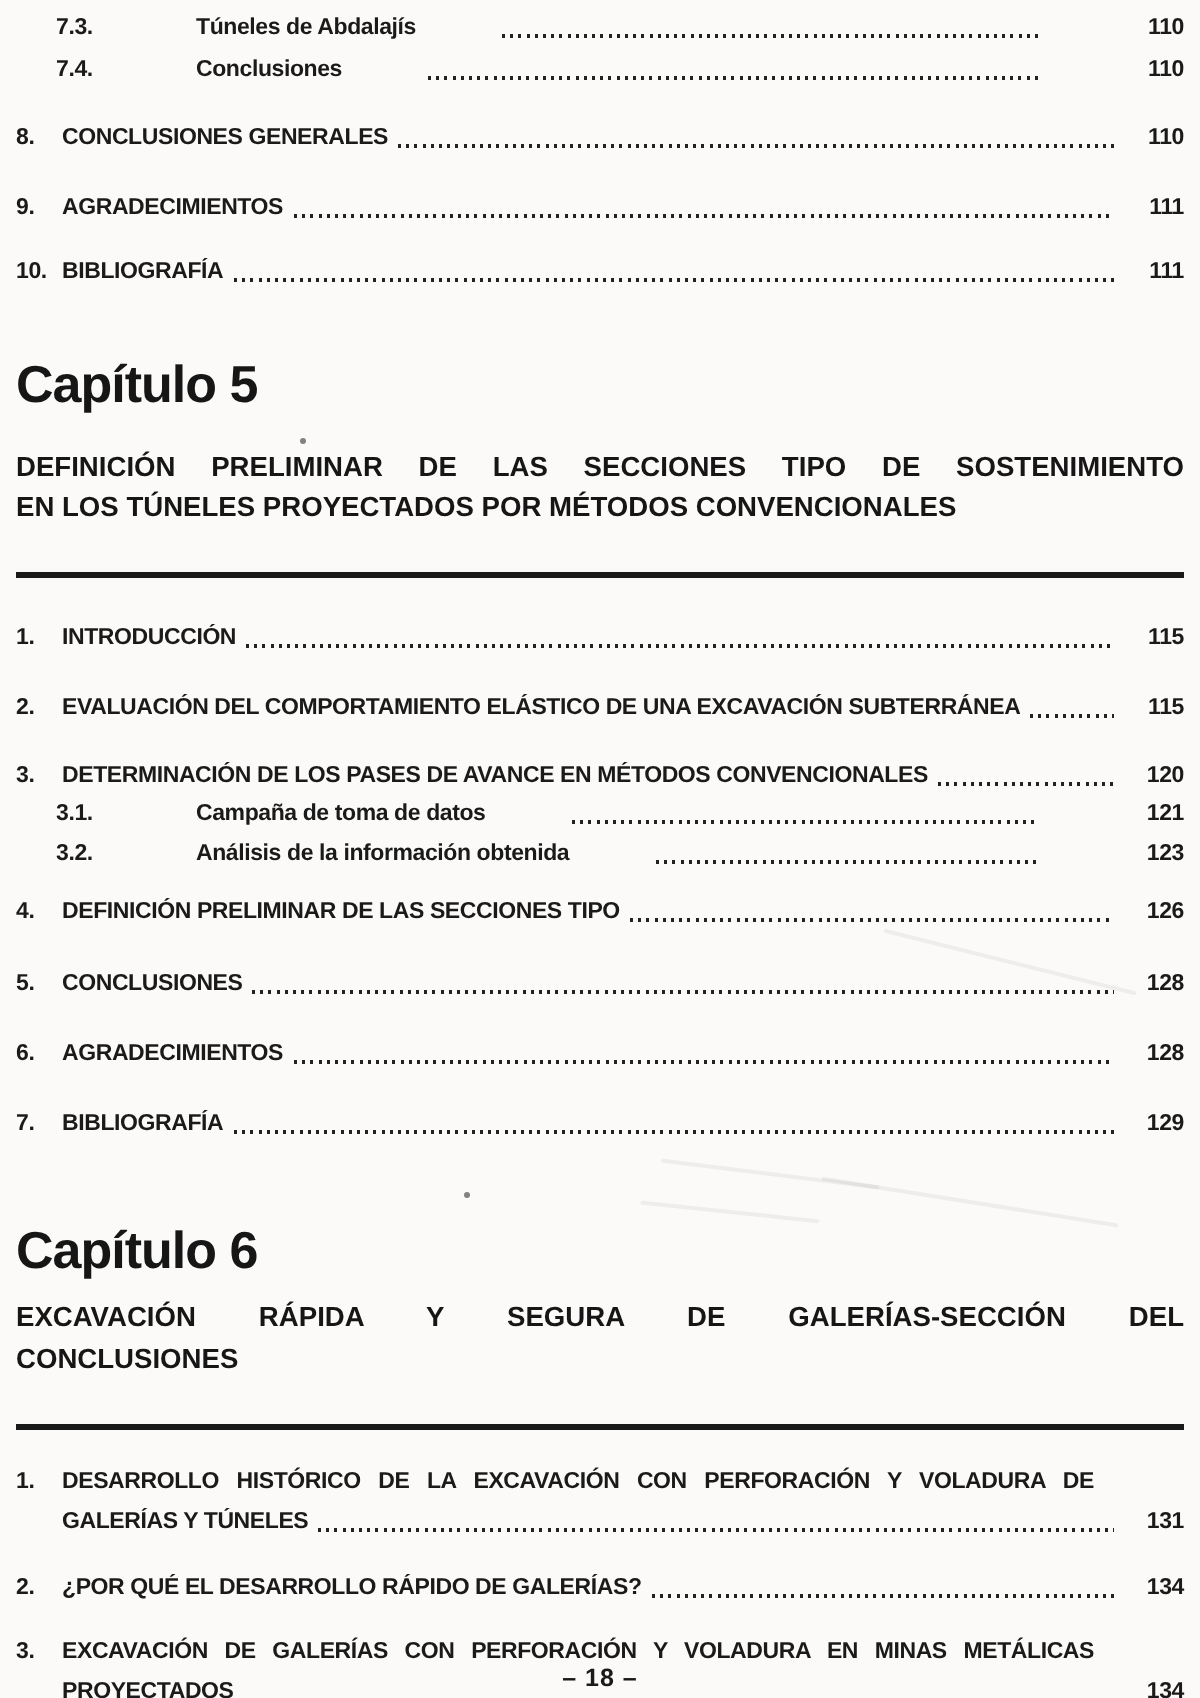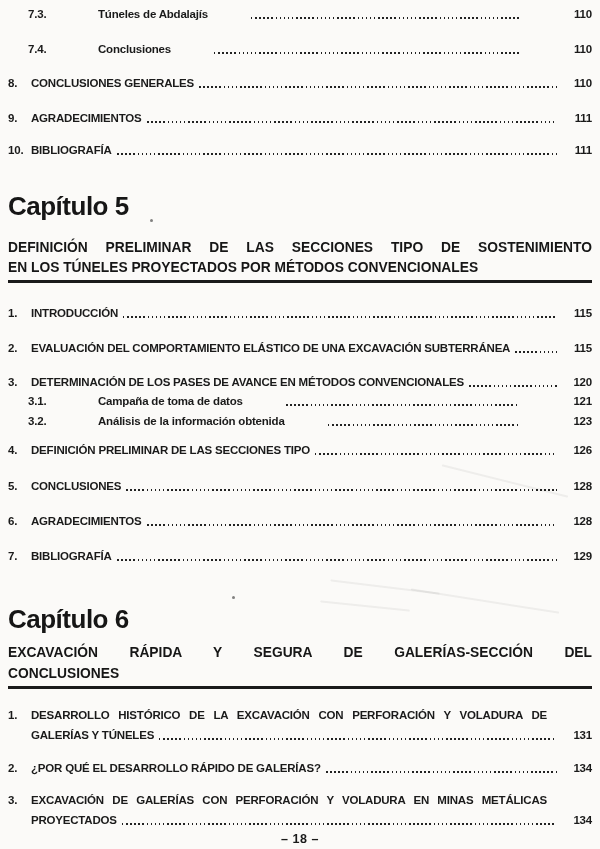--- a/index.html
+++ b/index.html
@@ -41,21 +41,21 @@
   
   .chap-title{
     margin:0;
     font-size:26px;line-height:30px;font-weight:700;
     letter-spacing:-0.5px;color:#161616;
   }
   .chap-heading{
     font-size:13.8px;line-height:20px;font-weight:700;
     color:#161616;
     border-bottom:3px solid #1a1a1a;
-    padding-bottom:2px;
+    padding-bottom:22px;
   }
   .chap-heading .hl1{text-align:justify;text-align-last:justify;}
   
   .footer{
     position:absolute;left:0;right:0;bottom:3px;
     text-align:center;
     font-size:12.5px;font-weight:700;letter-spacing:0.5px;
   }
   
   .artifact{position:absolute;background:rgba(40,40,40,0.06);border-radius:2px;}
@@ -66,21 +66,21 @@
 
 <div class="page">
 
   <section>
     <div class="row sub">
       <span class="num">7.3.</span>
       <span class="label">Túneles de Abdalajís</span>
       <span class="leader"></span>
       <span class="pg">110</span>
     </div>
-    <div class="row sub" style="margin-top:20px">
+    <div class="row sub" style="margin-top:6px">
       <span class="num">7.4.</span>
       <span class="label">Conclusiones</span>
       <span class="leader"></span>
       <span class="pg">110</span>
     </div>
     <div class="row" style="margin-top:19px">
       <span class="num">8.</span>
       <span class="label">CONCLUSIONES GENERALES</span>
       <span class="leader"></span>
       <span class="pg">110</span>

